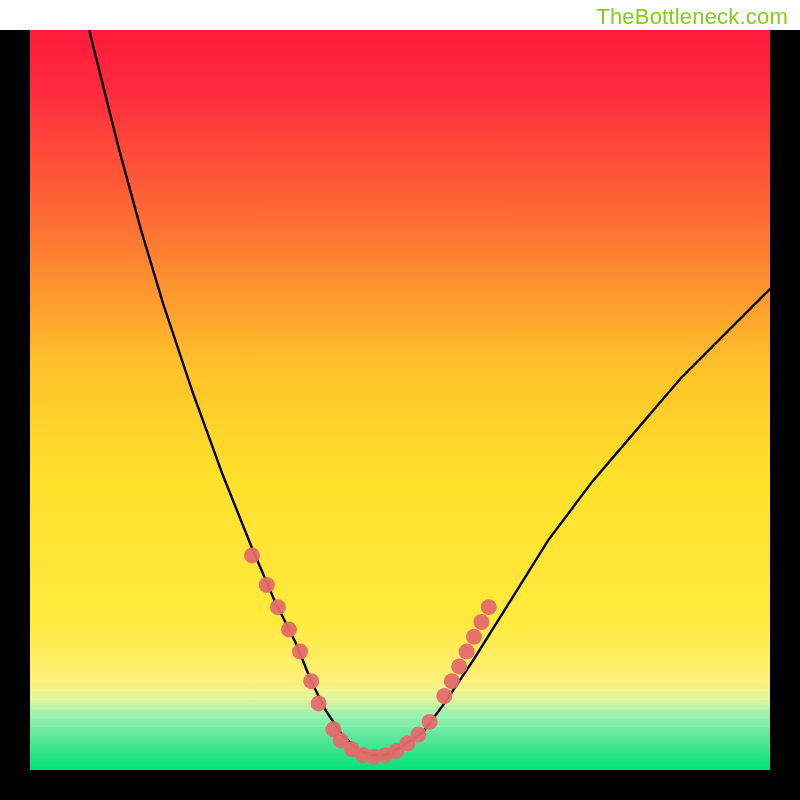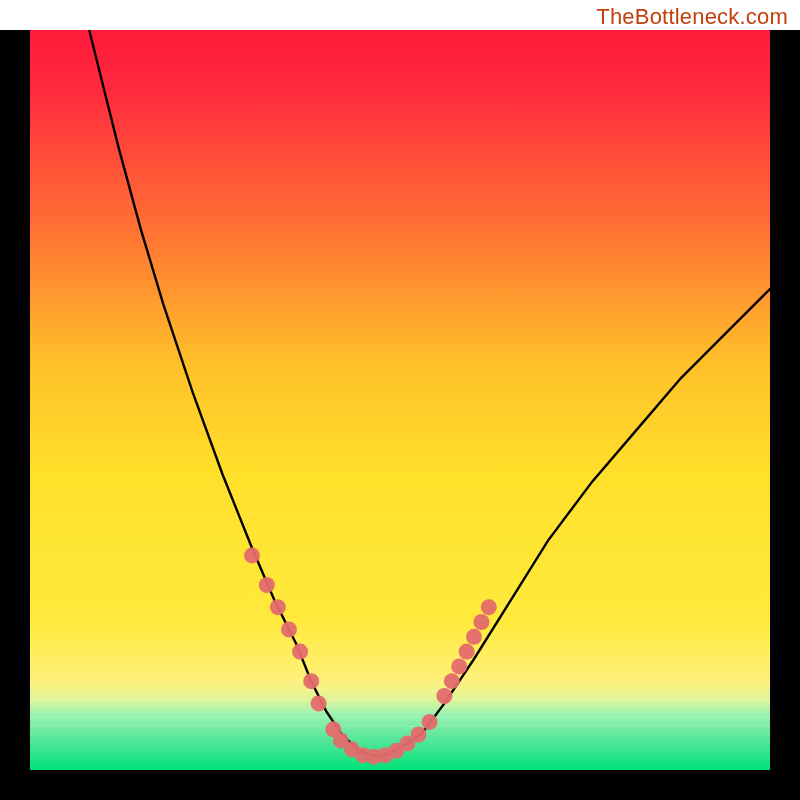--- a/index.html
+++ b/index.html
@@ -14,21 +14,21 @@
     position: relative;
     width: 800px;
     height: 800px;
     background: #000;
   }
   svg { display: block; }
   .watermark {
     position: absolute;
     top: 4px;
     right: 12px;
-    color: #c2410c;
+    color: #84cc16;
     font: 22px Arial, Helvetica, sans-serif;
     letter-spacing: 0.2px;
     user-select: none;
   }
 </style>
 </head>
 <body>
 
 <div class="stage">
   <div class="watermark">TheBottleneck.com</div>

